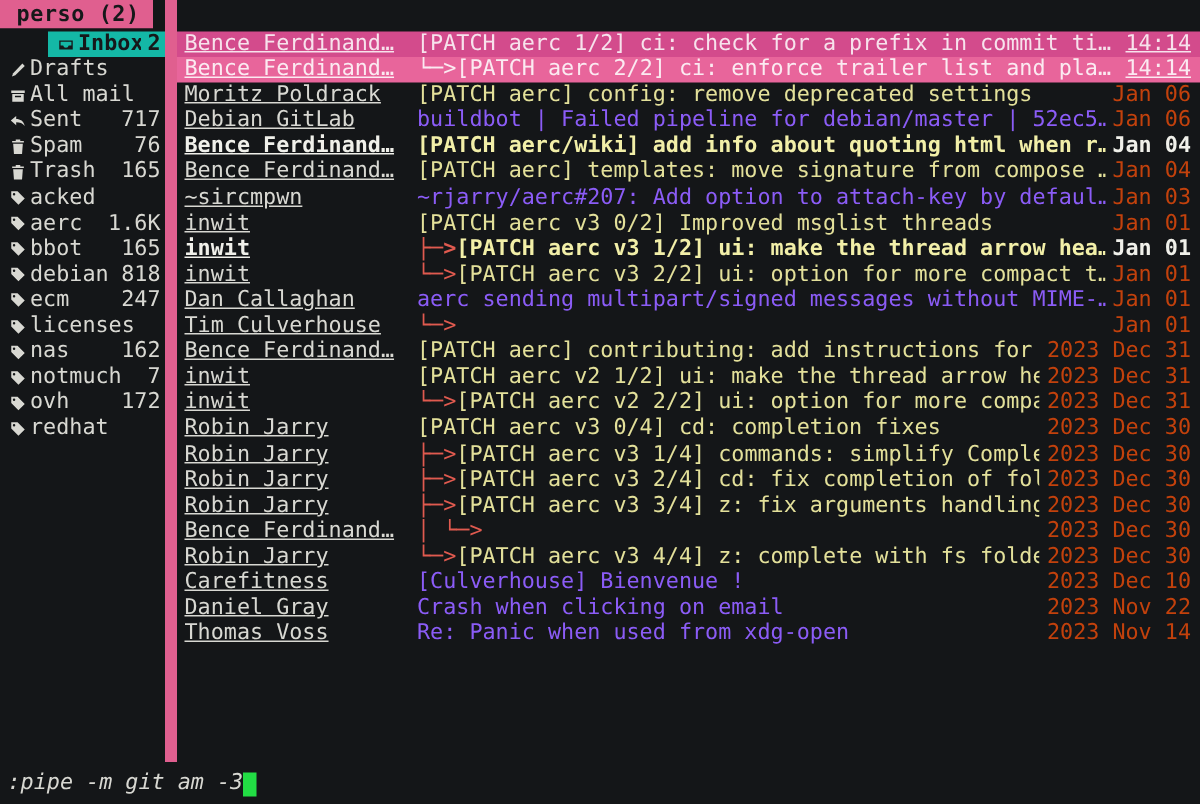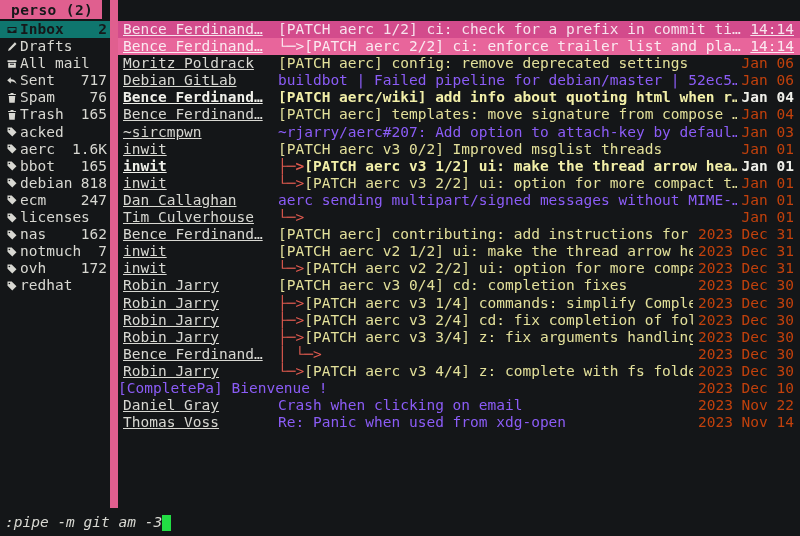--- a/index.html
+++ b/index.html
@@ -60,23 +60,24 @@
     height: 17.1px;
     display: flex;
     align-items: center;
     padding: 0 3px 0 4px;
     box-sizing: border-box;
     white-space: nowrap;
     color: #d8d8d2;
     overflow: hidden;
   }
   .dirrow.selected {
-    background: #0f766e;
+    background: #14b8a6;
     color: #16181a;
     font-weight: bold;
+    margin-left: 32px;
   }
   .dirrow .ic {
     width: 15px;
     flex: 0 0 15px;
     display: inline-flex;
     align-items: center;
     justify-content: center;
     margin-right: 1px;
   }
   .dirrow .ic svg { display: block; }
@@ -526,23 +527,24 @@
       </div>
       <div class="msgrow patch">
         <span class="from">Robin Jarry</span>
         <span class="subjwrap">
           <span class="arrow">└─&gt;</span>
           <span class="subj">[PATCH aerc v3 4/4] z: complete with fs folders i…</span>
         </span>
         <span class="date">2023 Dec 30</span>
       </div>
       <div class="msgrow">
-        <span class="subjwrap">
-          <span class="arrow"></span>
-          <span class="subj">[CompletePa] Bienvenue !</span>
+        <span class="from">Carefitness</span>
+        <span class="subjwrap">
+          <span class="arrow"></span>
+          <span class="subj">[Culverhouse] Bienvenue !</span>
         </span>
         <span class="date">2023 Dec 10</span>
       </div>
       <div class="msgrow">
         <span class="from">Daniel Gray</span>
         <span class="subjwrap">
           <span class="arrow"></span>
           <span class="subj">Crash when clicking on email</span>
         </span>
         <span class="date">2023 Nov 22</span>

